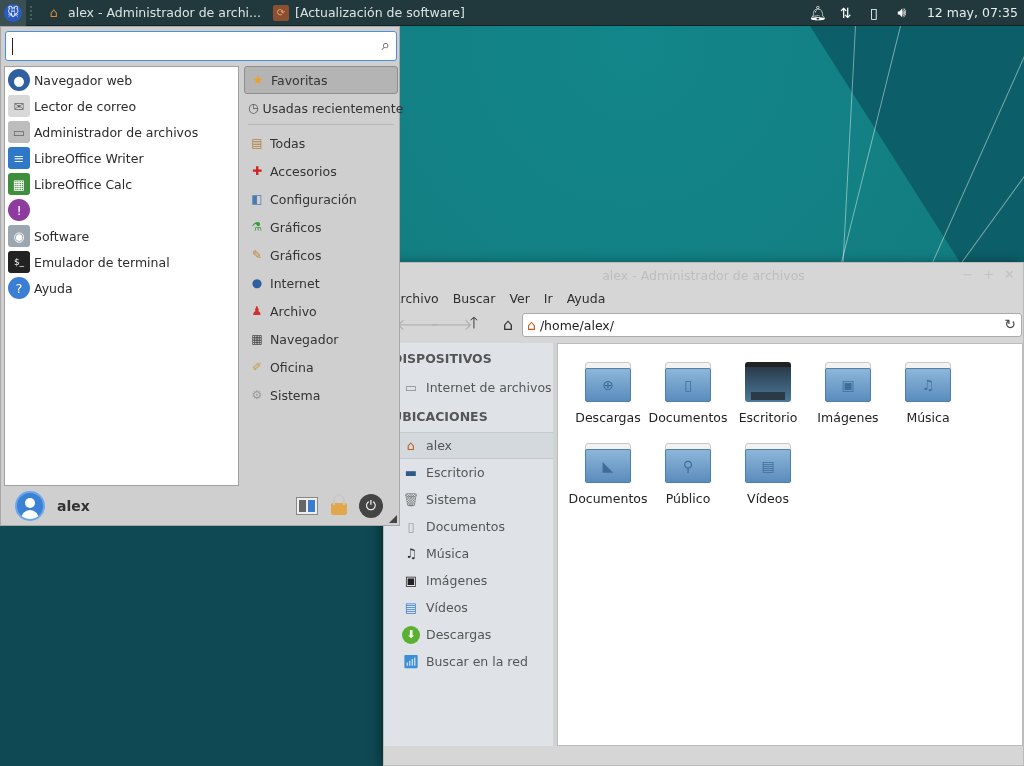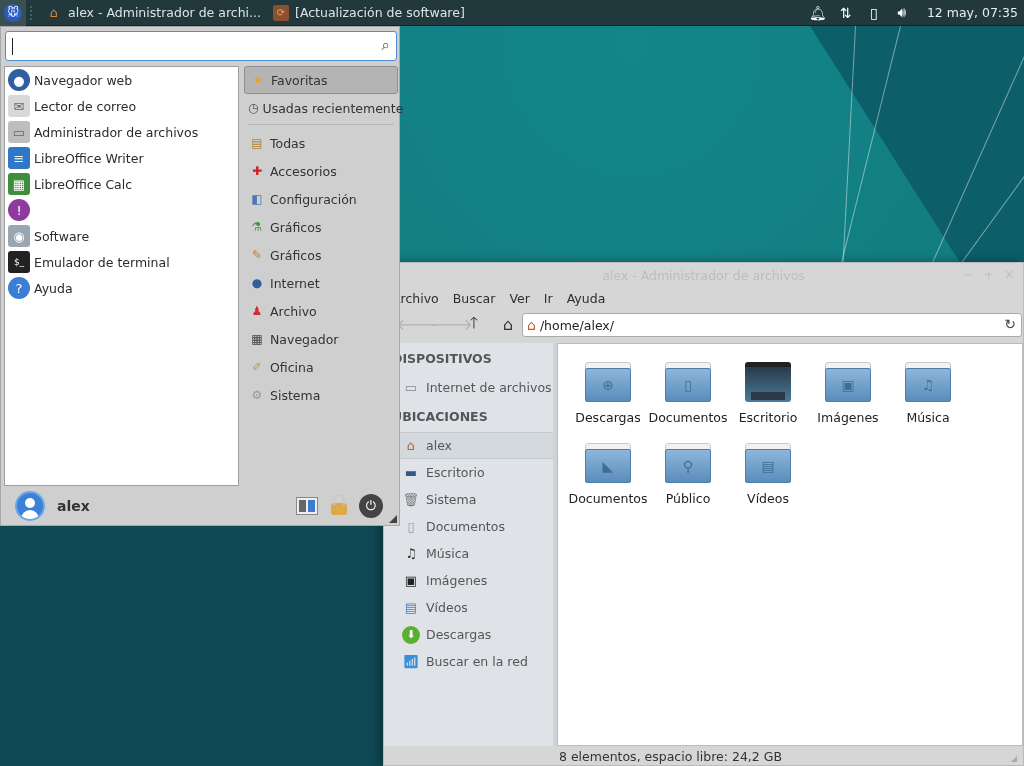--- a/index.html
+++ b/index.html
@@ -237,24 +237,20 @@
         </div>
         <div class="item">
           <div class="folder">
             <div class="tab"></div>
             <div class="body">▤</div>
           </div>
           <div class="lbl">Vídeos</div>
         </div>
       </div>
   </div>
-  <div class="status">
-    <span>8 elementos, espacio libre: 24,2 GB</span>
-    <span class="g"></span>
-  </div>
 </div>
 
 <div class="menu">
   <div class="search">
     <span class="caret"></span>
     <span class="mag">⌕</span>
   </div>
   <div class="favlist" id="favlist">
       <div class="fav">
         <span class="ic" style="background: rgb(47, 95, 158); border-radius: 50%;">●</span>

